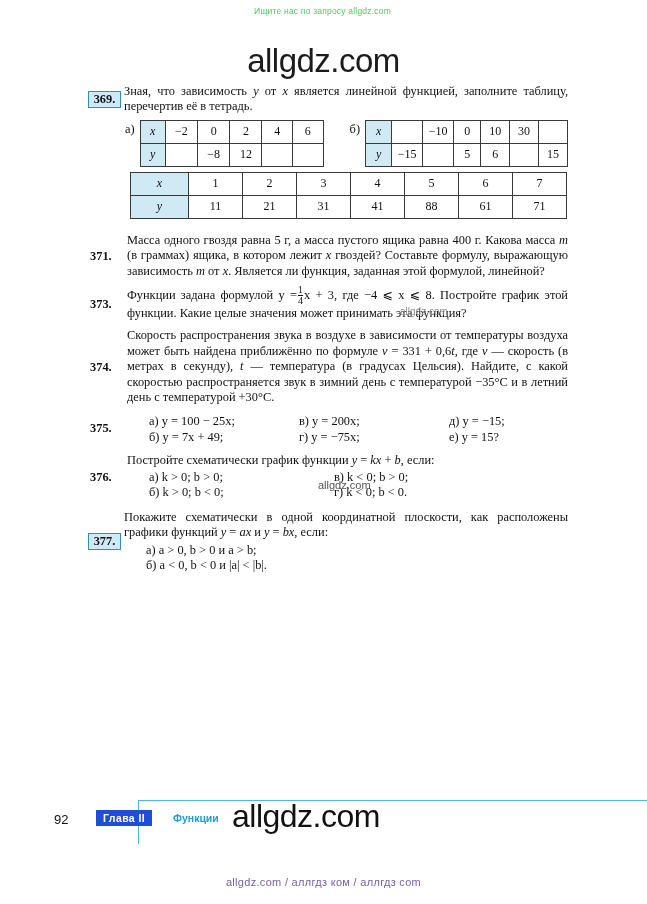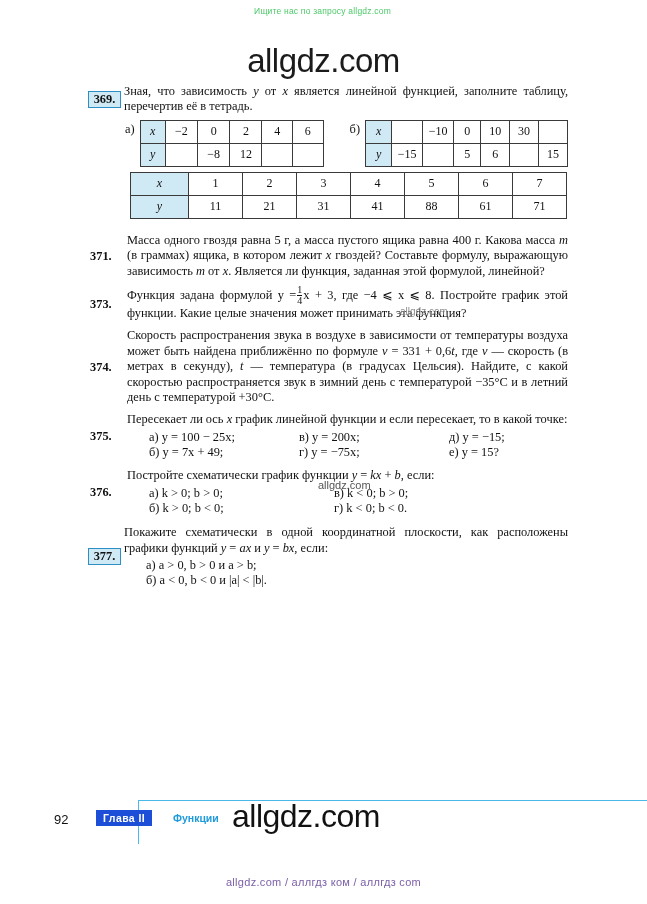--- a/index.html
+++ b/index.html
@@ -205,35 +205,34 @@
       <div class="num plain">371.</div>
       <div class="body">
         <p>Масса одного гвоздя равна 5 г, а масса пустого ящика равна 400 г. Какова масса <i>m</i> (в граммах) ящика, в котором лежит <i>x</i> гвоздей? Составьте формулу, выражающую зависимость <i>m</i> от <i>x</i>. Является ли функция, заданная этой формулой, линейной?</p>
       </div>
     </div>
 
 
     <div class="prob" style="margin-top:7px;">
       <div class="num plain">373.</div>
       <div class="body">
-        <p><span>Функция задана формулой y =</span><span class="frac"><span class="n">1</span><span class="d">4</span></span><span>x + 3, где −4 ⩽ x ⩽ 8. Постройте график этой функции. Какие целые значения может принимать эта функция?</span></p>
+        <p><span>Функции задана формулой y =</span><span class="frac"><span class="n">1</span><span class="d">4</span></span><span>x + 3, где −4 ⩽ x ⩽ 8. Постройте график этой функции. Какие целые значения может принимать эта функция?</span></p>
       </div>
     </div>
 
     <div class="prob" style="margin-top:7px;">
       <div class="num plain">374.</div>
       <div class="body">
         <p>Скорость распространения звука в воздухе в зависимости от температуры воздуха может быть найдена приближённо по формуле <i>v</i> = 331 + 0,6<i>t</i>, где <i>v</i> — скорость (в метрах в секунду), <i>t</i> — температура (в градусах Цельсия). Найдите, с какой скоростью распространяется звук в зимний день с температурой −35°C и в летний день с температурой +30°C.</p>
       </div>
     </div>
 
     <div class="prob" style="margin-top:7px;">
       <div class="num plain">375.</div>
       <div class="body">
-        <p>Пересекает ли ось <i>x</i> график линейной функции и если пересекает, то в какой точке:</p>
         <div class="subs" style="margin-left:22px;">
           <div class="subcol c1">
             <div>а) y = 100 − 25x;</div>
             <div>б) y = 7x + 49;</div>
           </div>
           <div class="subcol c2">
             <div>в) y = 200x;</div>
             <div>г) y = −75x;</div>
           </div>
           <div class="subcol c3">

